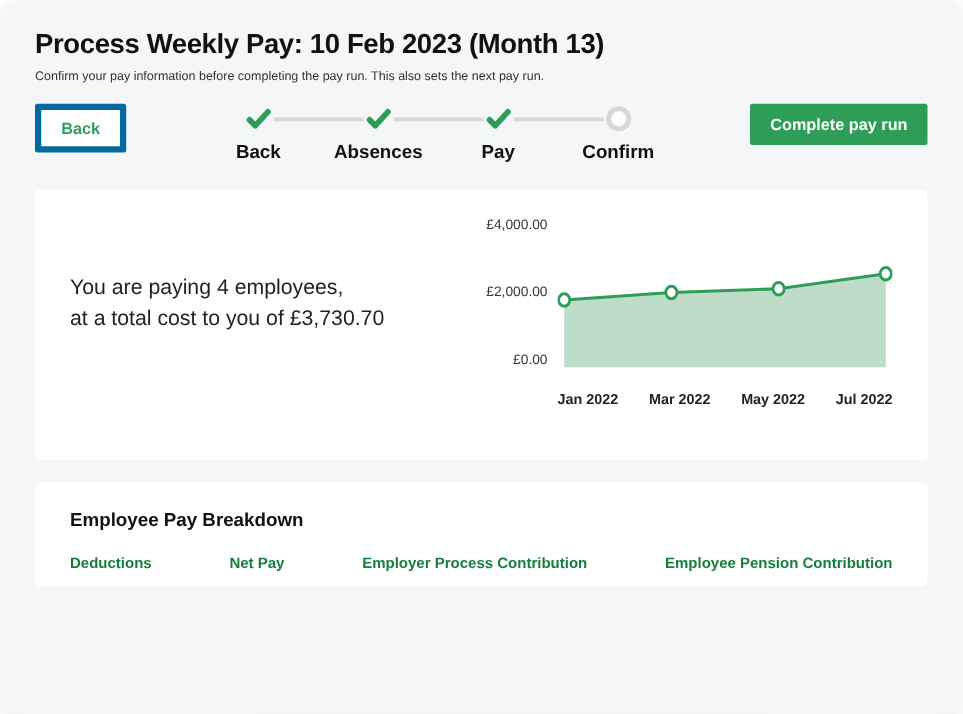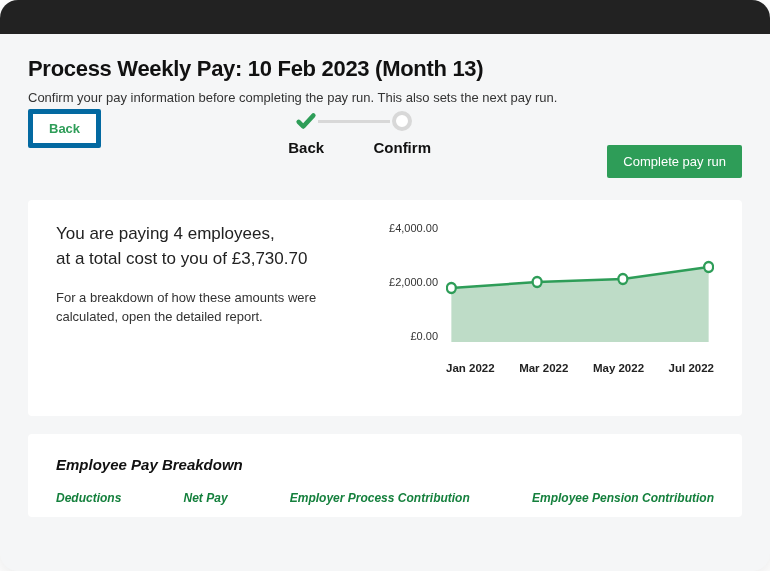--- a/index.html
+++ b/index.html
@@ -15,44 +15,44 @@
       overflow: hidden;
     }
     .window {
       width: 770px;
       height: 571px;
       border-radius: 18px;
       overflow: hidden;
       box-shadow: 0 4px 20px rgba(0,0,0,0.1);
       background: #f5f6f7;
       display: flex;
-      flex-direction: column;
+      flex-direction: row;
     }
     .titlebar {
       height: 34px;
       background: #222;
       flex-shrink: 0;
     }
     .content {
       padding: 22px 28px 0 28px;
       flex: 1;
       display: flex;
       flex-direction: column;
     }
     .page-title {
       font-size: 22px;
       font-weight: 800;
       color: #111;
       letter-spacing: -0.3px;
       margin-bottom: 8px;
     }
     .page-subtitle {
-      font-size: 13px;
+      font-size: 10px;
       color: #333;
-      margin-bottom: 4px;
+      margin-bottom: 16px;
     }
     .toolbar {
       display: flex;
       align-items: flex-start;
       justify-content: space-between;
       margin-bottom: 22px;
     }
     .back-btn {
       border: 5px solid #0369a1;
       background: #fff;
@@ -60,26 +60,25 @@
       font-weight: 700;
       font-size: 13px;
       padding: 7px 16px;
       border-radius: 2px;
       cursor: pointer;
     }
     .primary-btn {
       background: #2e9d58;
       color: #fff;
       border: none;
-      font-weight: 400;
+      font-weight: 700;
       font-size: 13px;
       padding: 9px 16px;
       border-radius: 2px;
       cursor: pointer;
-      margin-top: 36px;
     }
     .stepper {
       display: flex;
       align-items: flex-start;
       gap: 0;
     }
     .step {
       display: flex;
       flex-direction: column;
       align-items: center;
@@ -129,20 +128,21 @@
       border-radius: 4px;
       padding: 22px 28px 24px 28px;
       margin-bottom: 18px;
     }
     .summary-card {
       display: flex;
       gap: 24px;
     }
     .summary-text-block {
       flex: 0 0 300px;
+      margin-top: 44px;
     }
     .summary-line {
       font-size: 17px;
       color: #222;
       line-height: 1.45;
     }
     .summary-sub {
       font-size: 13px;
       color: #333;
       margin-top: 18px;
@@ -180,21 +180,20 @@
       right: 0;
       top: 140px;
       display: flex;
       justify-content: space-between;
       font-size: 11.5px;
       font-weight: 600;
       color: #222;
     }
     .breakdown-card {
       padding: 22px 28px 10px 28px;
-      font-style: italic;
     }
     .breakdown-title {
       font-size: 15px;
       font-weight: 800;
       color: #111;
       margin-bottom: 18px;
     }
     .breakdown-headers {
       display: flex;
       justify-content: space-between;
@@ -230,34 +229,51 @@
           <div class="step-icon">
             <svg class="check-svg" viewBox="0 0 24 24">
                 <path d="M4 13 L9 18 L20 6" stroke="#2e9d58" stroke-width="5" fill="none" stroke-linecap="round" stroke-linejoin="round"></path>
               </svg>
           </div>
           <div class="step-connector"></div>
           <div class="step-label">Back</div>
         </div>
         <div class="step">
           <div class="step-icon">
+            <svg class="check-svg" viewBox="0 0 24 24">
+                <path d="M4 13 L9 18 L20 6" stroke="#2e9d58" stroke-width="5" fill="none" stroke-linecap="round" stroke-linejoin="round"></path>
+              </svg>
+          </div>
+          <div class="step-connector"></div>
+          <div class="step-label">Absences</div>
+        </div>
+        <div class="step">
+          <div class="step-icon">
+            <svg class="check-svg" viewBox="0 0 24 24">
+                <path d="M4 13 L9 18 L20 6" stroke="#2e9d58" stroke-width="5" fill="none" stroke-linecap="round" stroke-linejoin="round"></path>
+              </svg>
+          </div>
+          <div class="step-connector"></div>
+          <div class="step-label">Pay</div>
+        </div>
+        <div class="step">
+          <div class="step-icon">
             <div class="ring"></div>
           </div>
           <div class="step-label">Confirm</div>
         </div>
       </div>
 
       <button class="primary-btn">Complete pay run</button>
     </div>
 
     <div class="card summary-card">
       <div class="summary-text-block">
         <div class="summary-line">You are paying 4 employees,</div>
         <div class="summary-line">at a total cost to you of £3,730.70</div>
-        <div class="summary-sub">For a breakdown of how these amounts were calculated, open the detailed report.</div>
       </div>
       <div class="chart-block">
         <div class="y-axis">
           <span>£4,000.00</span>
           <span>£2,000.00</span>
           <span>£0.00</span>
         </div>
         <div class="plot-area">
           <svg id="chart-svg" width="100%" height="100%" viewBox="0 0 300 120" preserveAspectRatio="none">
               <path d="M 6.0 120 L 6.0 66.0 L 102.0 60.0 L 198.0 57.0 L 294.0 45.0 L 294.0 120 Z" fill="#bedcc7" stroke="none"></path>

